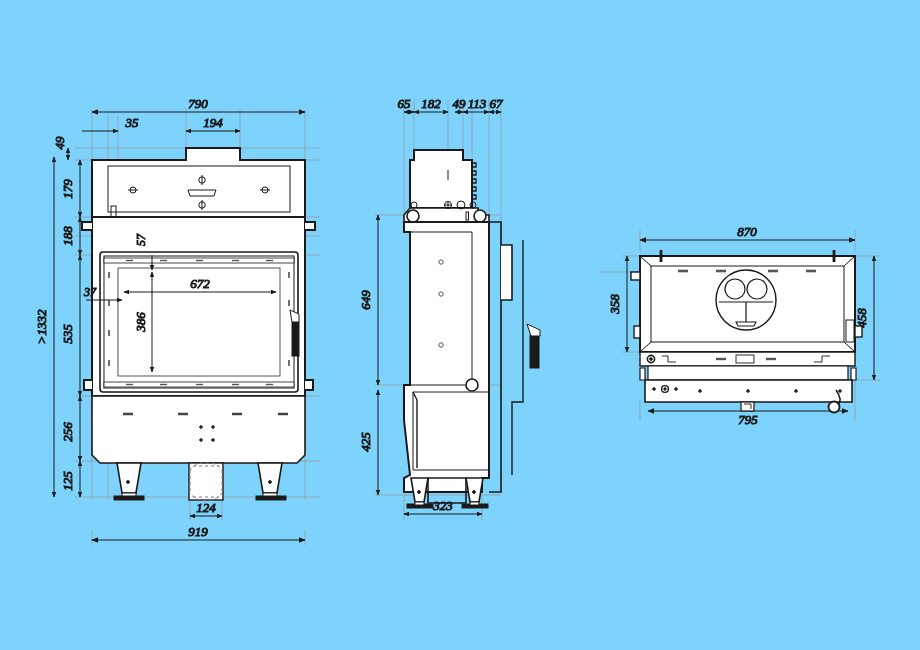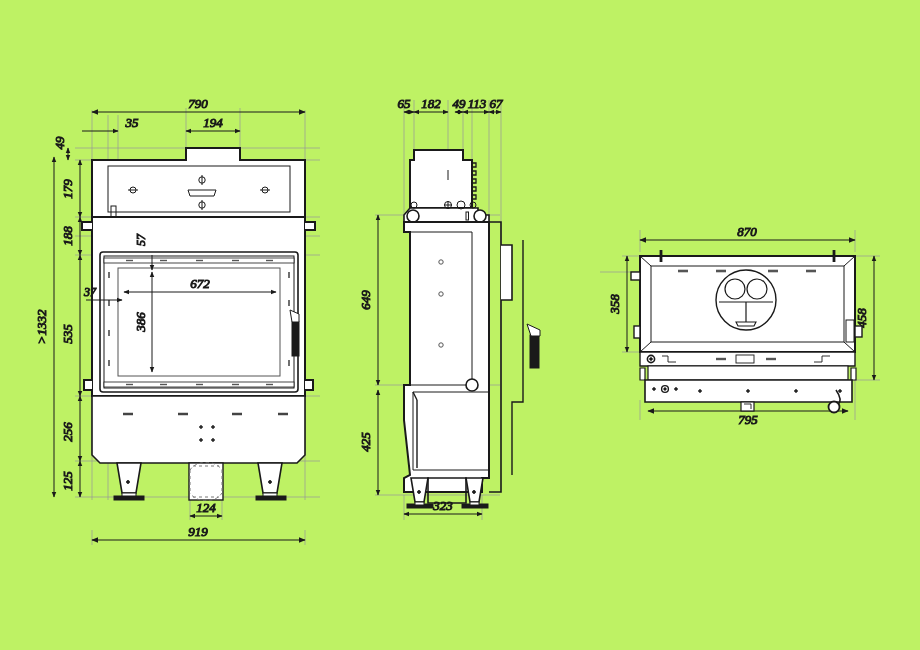--- a/index.html
+++ b/index.html
@@ -1,19 +1,19 @@
 <!DOCTYPE html>
 <html><head>
 <meta charset="utf-8">
 <title>Fireplace Insert Technical Drawing</title>
 <style>
   html,body{margin:0;padding:0;background:#ffffff;}
   body{width:920px;height:650px;overflow:hidden;
        font-family:"Liberation Sans",sans-serif;}
-  #sheet{position:relative;width:920px;height:650px;background:#bef264;}
+  #sheet{position:relative;width:920px;height:650px;background:#7dd3fc;}
   svg{display:block;}
   .dimtxt{font-family:"Liberation Serif",serif;font-style:italic;
           font-size:13px;fill:#1a1a1a;}
   .dimtxt.sm{font-size:12px;}
 </style>
 </head>
 <body>
 
 <div id="sheet">
 <svg width="920" height="650" viewBox="0 0 920 650">

